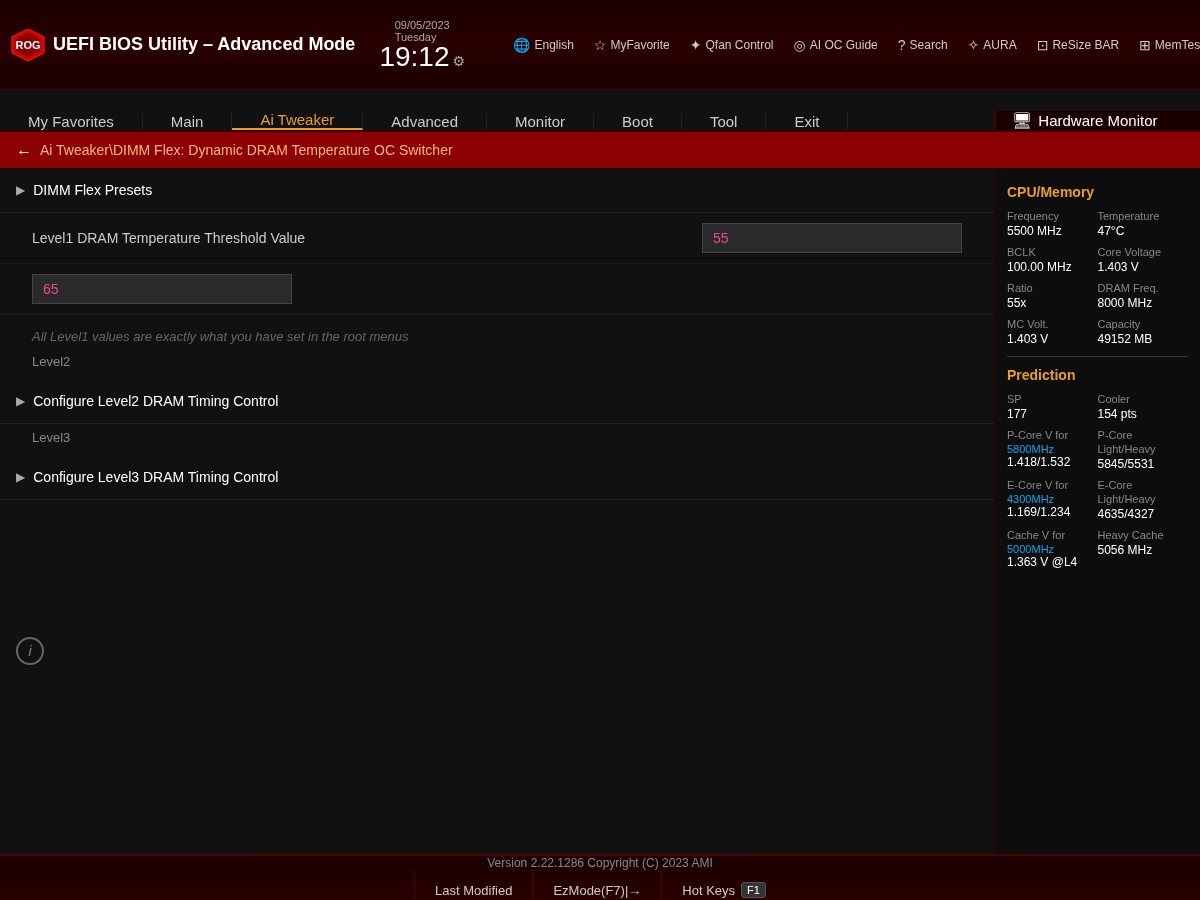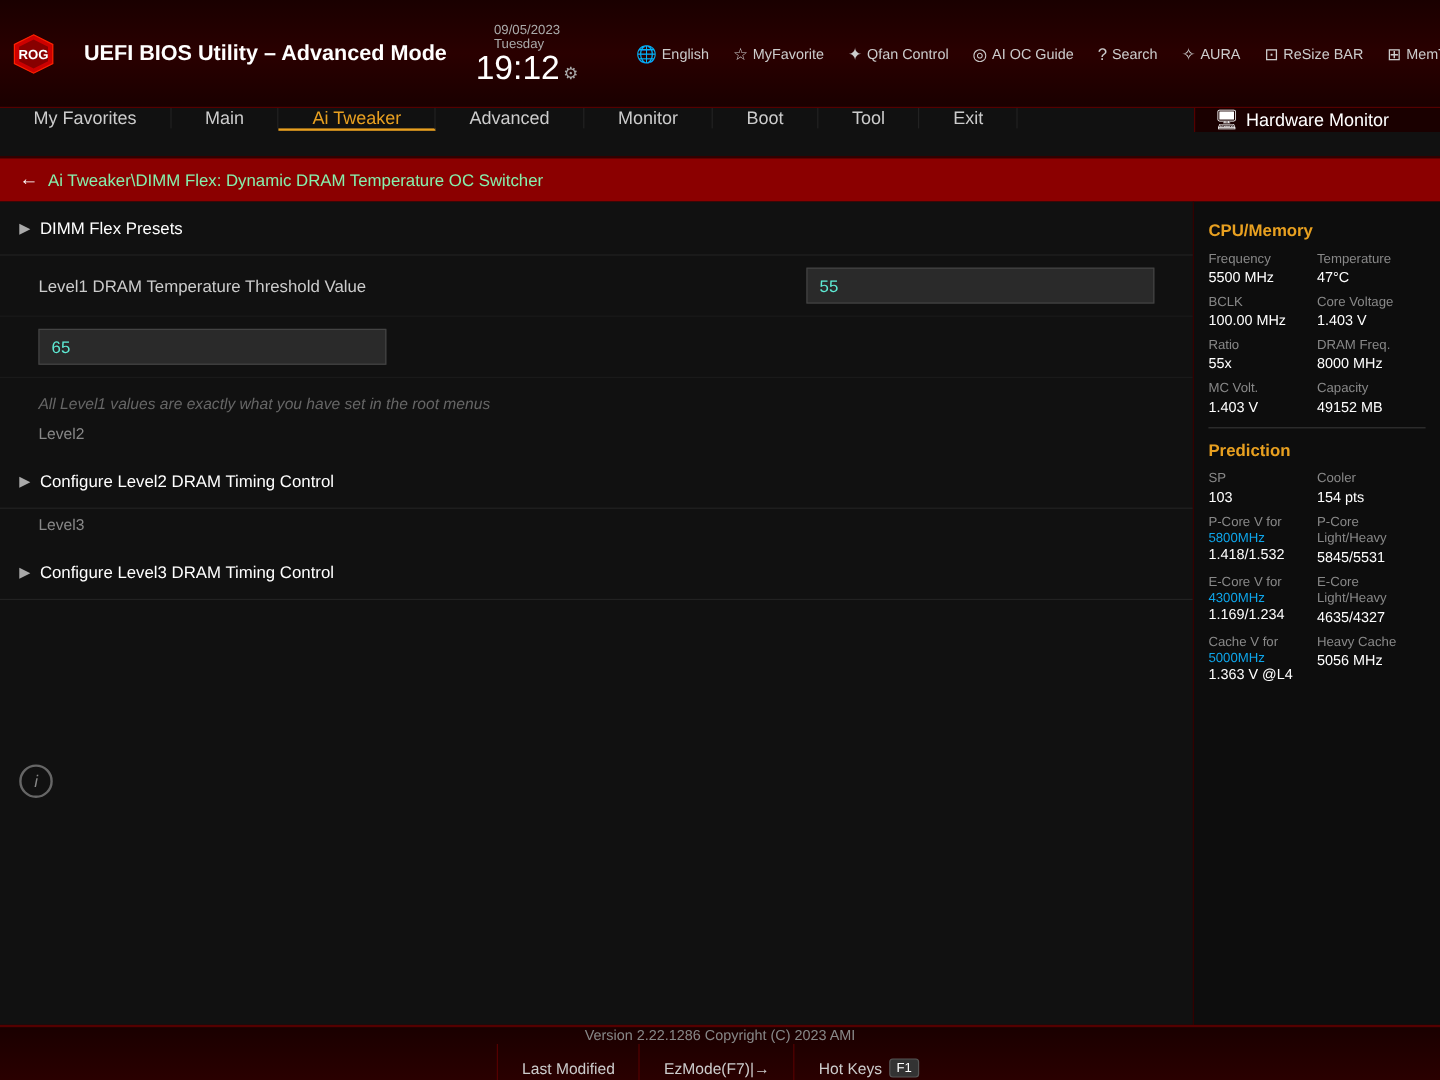--- a/index.html
+++ b/index.html
@@ -22,21 +22,21 @@
       display: flex;
       align-items: center;
       padding: 0 10px;
       border-bottom: 1px solid #550000;
     }
 
     .rog-logo {
       display: flex;
       align-items: center;
       gap: 8px;
-      margin-right: 24px;
+      margin-right: 7px;
     }
 
     .rog-icon {
       width: 36px;
       height: 36px;
     }
 
     .uefi-title {
       color: #fff;
       font-size: 18px;
@@ -99,21 +99,21 @@
       font-size: 14px;
     }
 
     
     .nav-bar {
       position: relative;
       z-index: 10;
       background: #111;
       height: 42px;
       display: flex;
-      align-items: flex-start;
+      align-items: flex-end;
       border-bottom: 2px solid #330000;
     }
 
     .nav-item {
       display: flex;
       align-items: center;
       padding: 0 28px;
       color: #ccc;
       font-size: 15px;
       cursor: pointer;
@@ -151,21 +151,21 @@
       gap: 8px;
     }
 
     .back-arrow {
       color: #fff;
       font-size: 16px;
       cursor: pointer;
     }
 
     .breadcrumb-text {
-      color: #86efac;
+      color: #fdba74;
       font-size: 14px;
       text-align: center;
     }
 
     
     .main-area {
       position: relative;
       z-index: 10;
       display: flex;
       height: calc(900px - 90px - 42px - 36px - 46px);
@@ -207,24 +207,24 @@
       border-bottom: 1px solid #1a1a1a;
     }
 
     .field-label {
       flex: 1;
       color: #ccc;
       font-size: 14px;
     }
 
     .field-input {
-      width: 290px;
+      width: 260px;
       background: #2a2a2a;
       border: 1px solid #444;
-      color: #5eead4;
+      color: #ec4899;
       font-size: 14px;
       padding: 6px 10px;
       outline: none;
     }
 
     .info-text {
       padding: 14px 32px 4px 32px;
       color: #666;
       font-size: 13px;
       font-style: italic;
@@ -537,21 +537,21 @@
       </div>
     </div>
 
     <div class="hw-divider"></div>
 
     <div class="hw-section-title">Prediction</div>
 
     <div class="hw-row">
       <div class="hw-cell">
         <div class="hw-label">SP</div>
-        <div class="hw-value">103</div>
+        <div class="hw-value">177</div>
       </div>
       <div class="hw-cell">
         <div class="hw-label">Cooler</div>
         <div class="hw-value">154 pts</div>
       </div>
     </div>
 
     <div class="hw-row">
       <div class="hw-cell">
         <div class="hw-label">P-Core V for</div>

